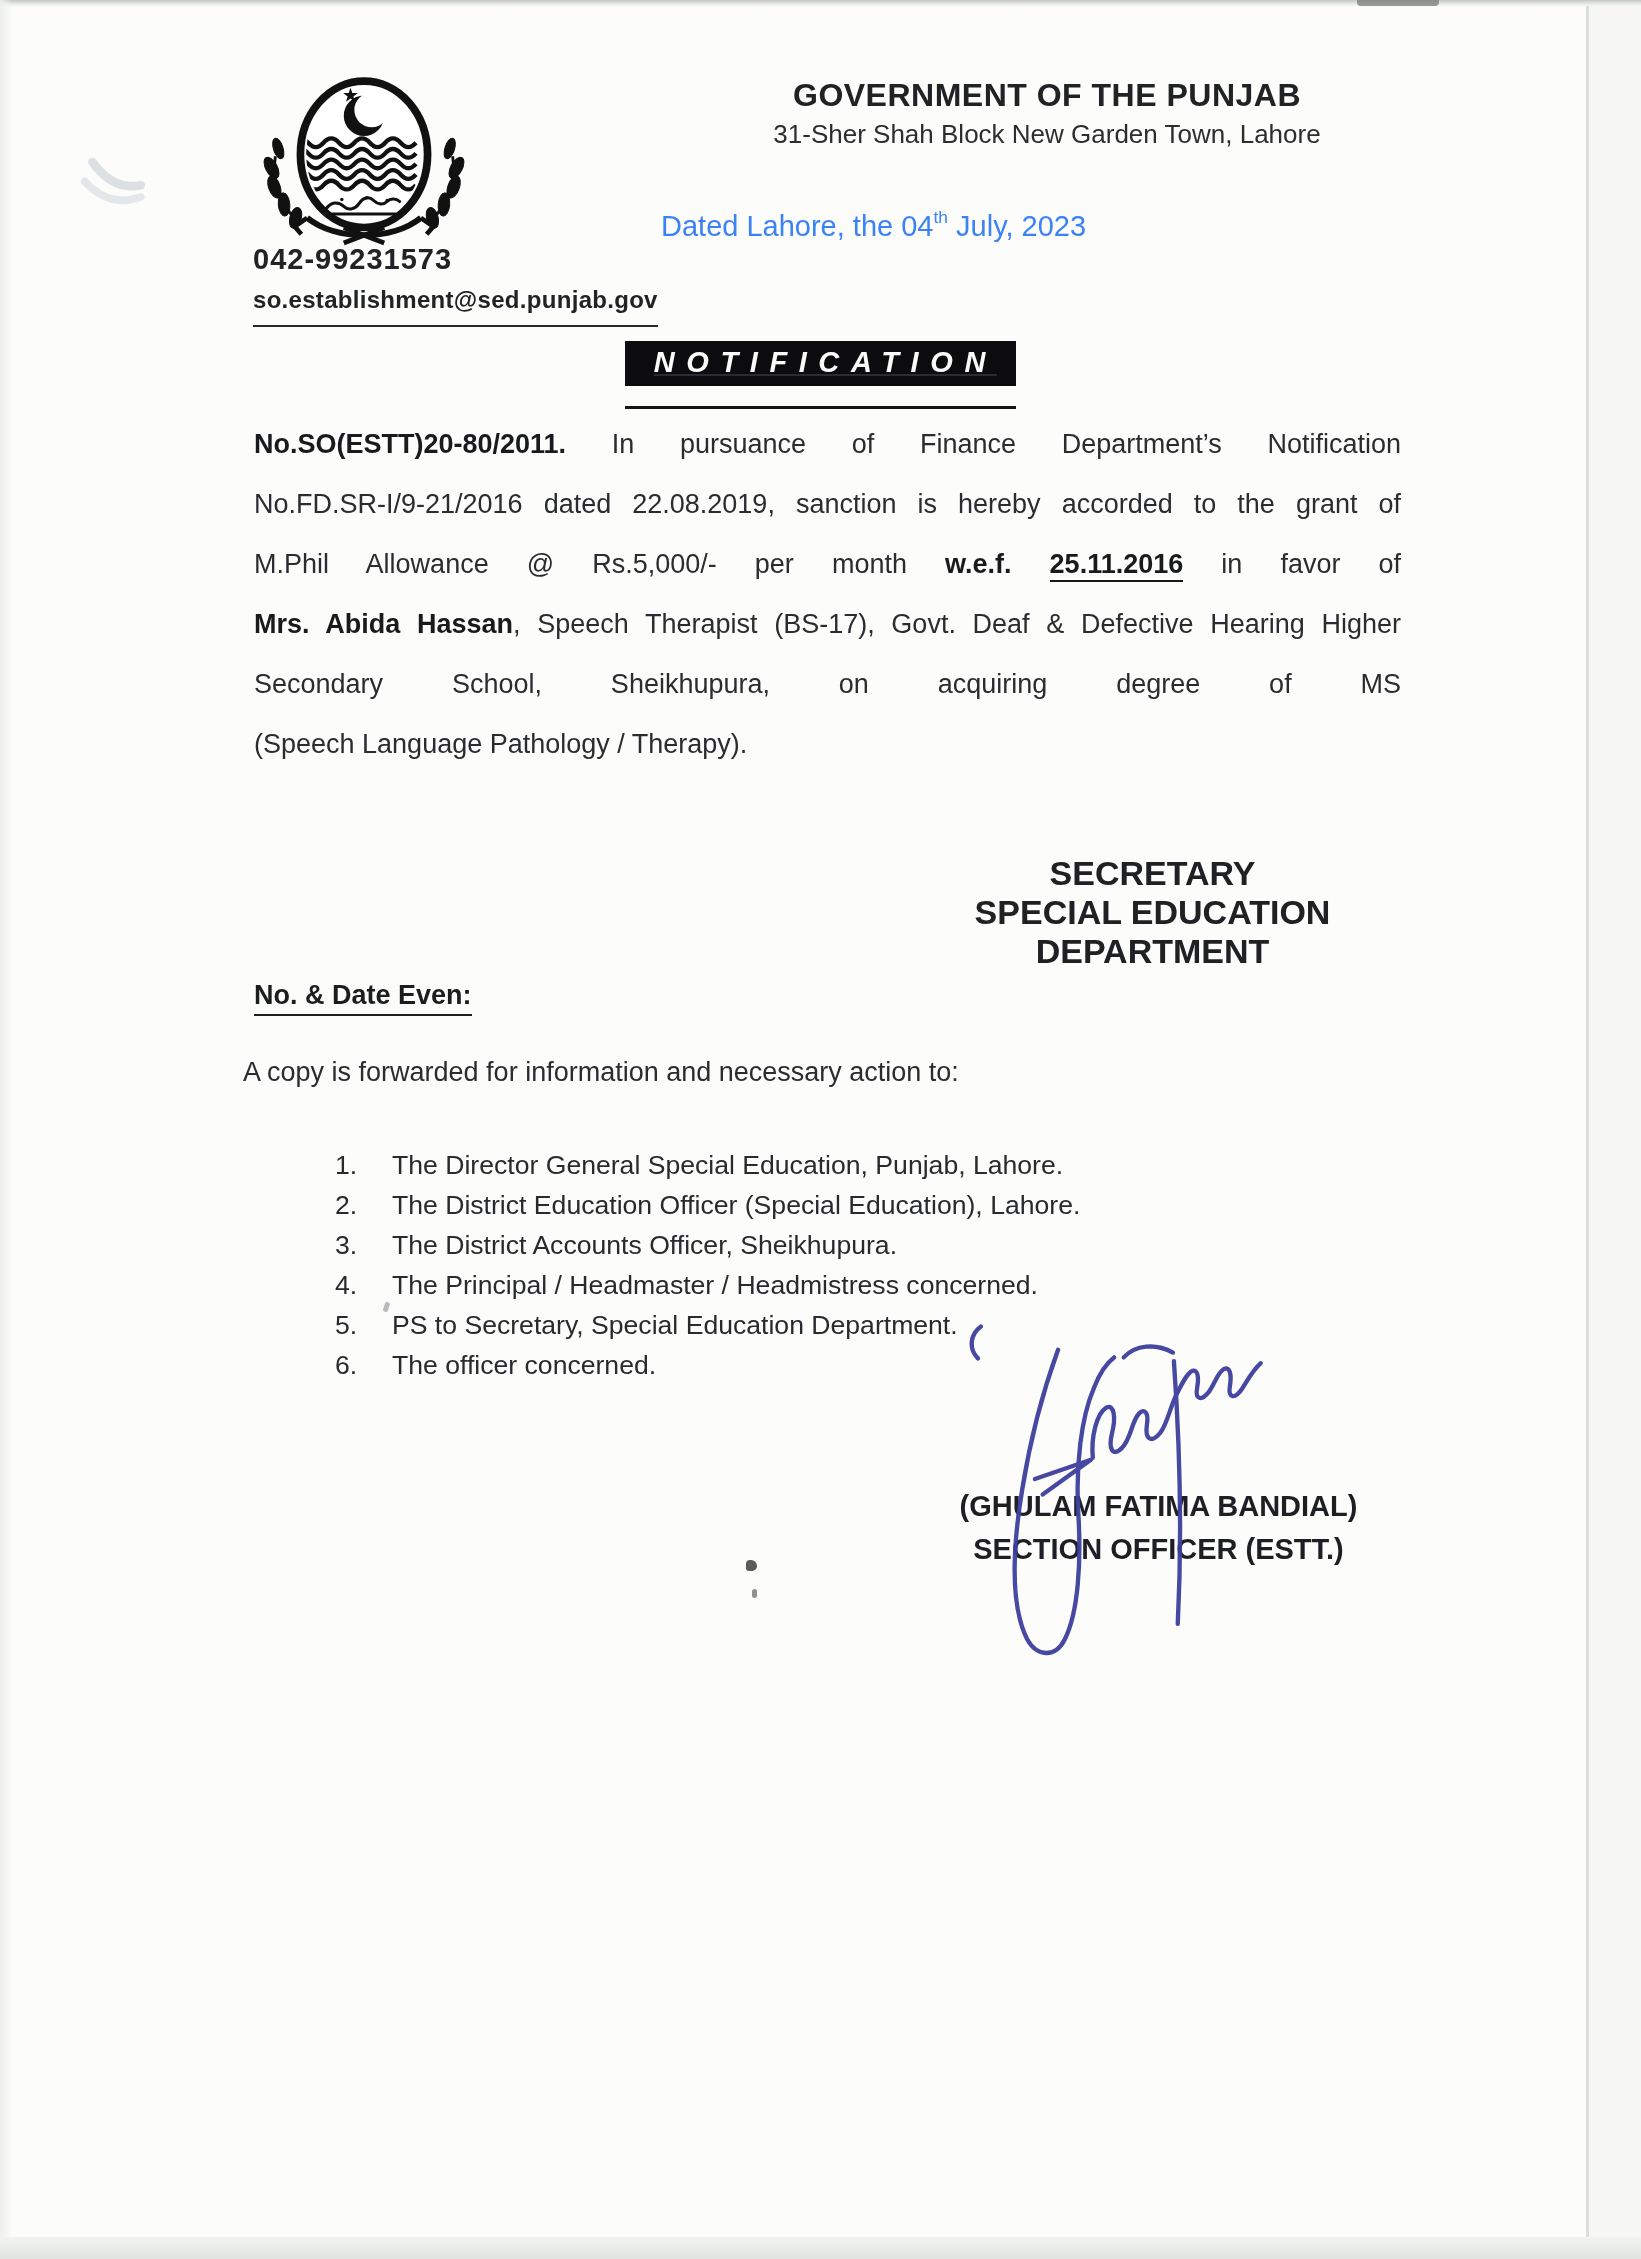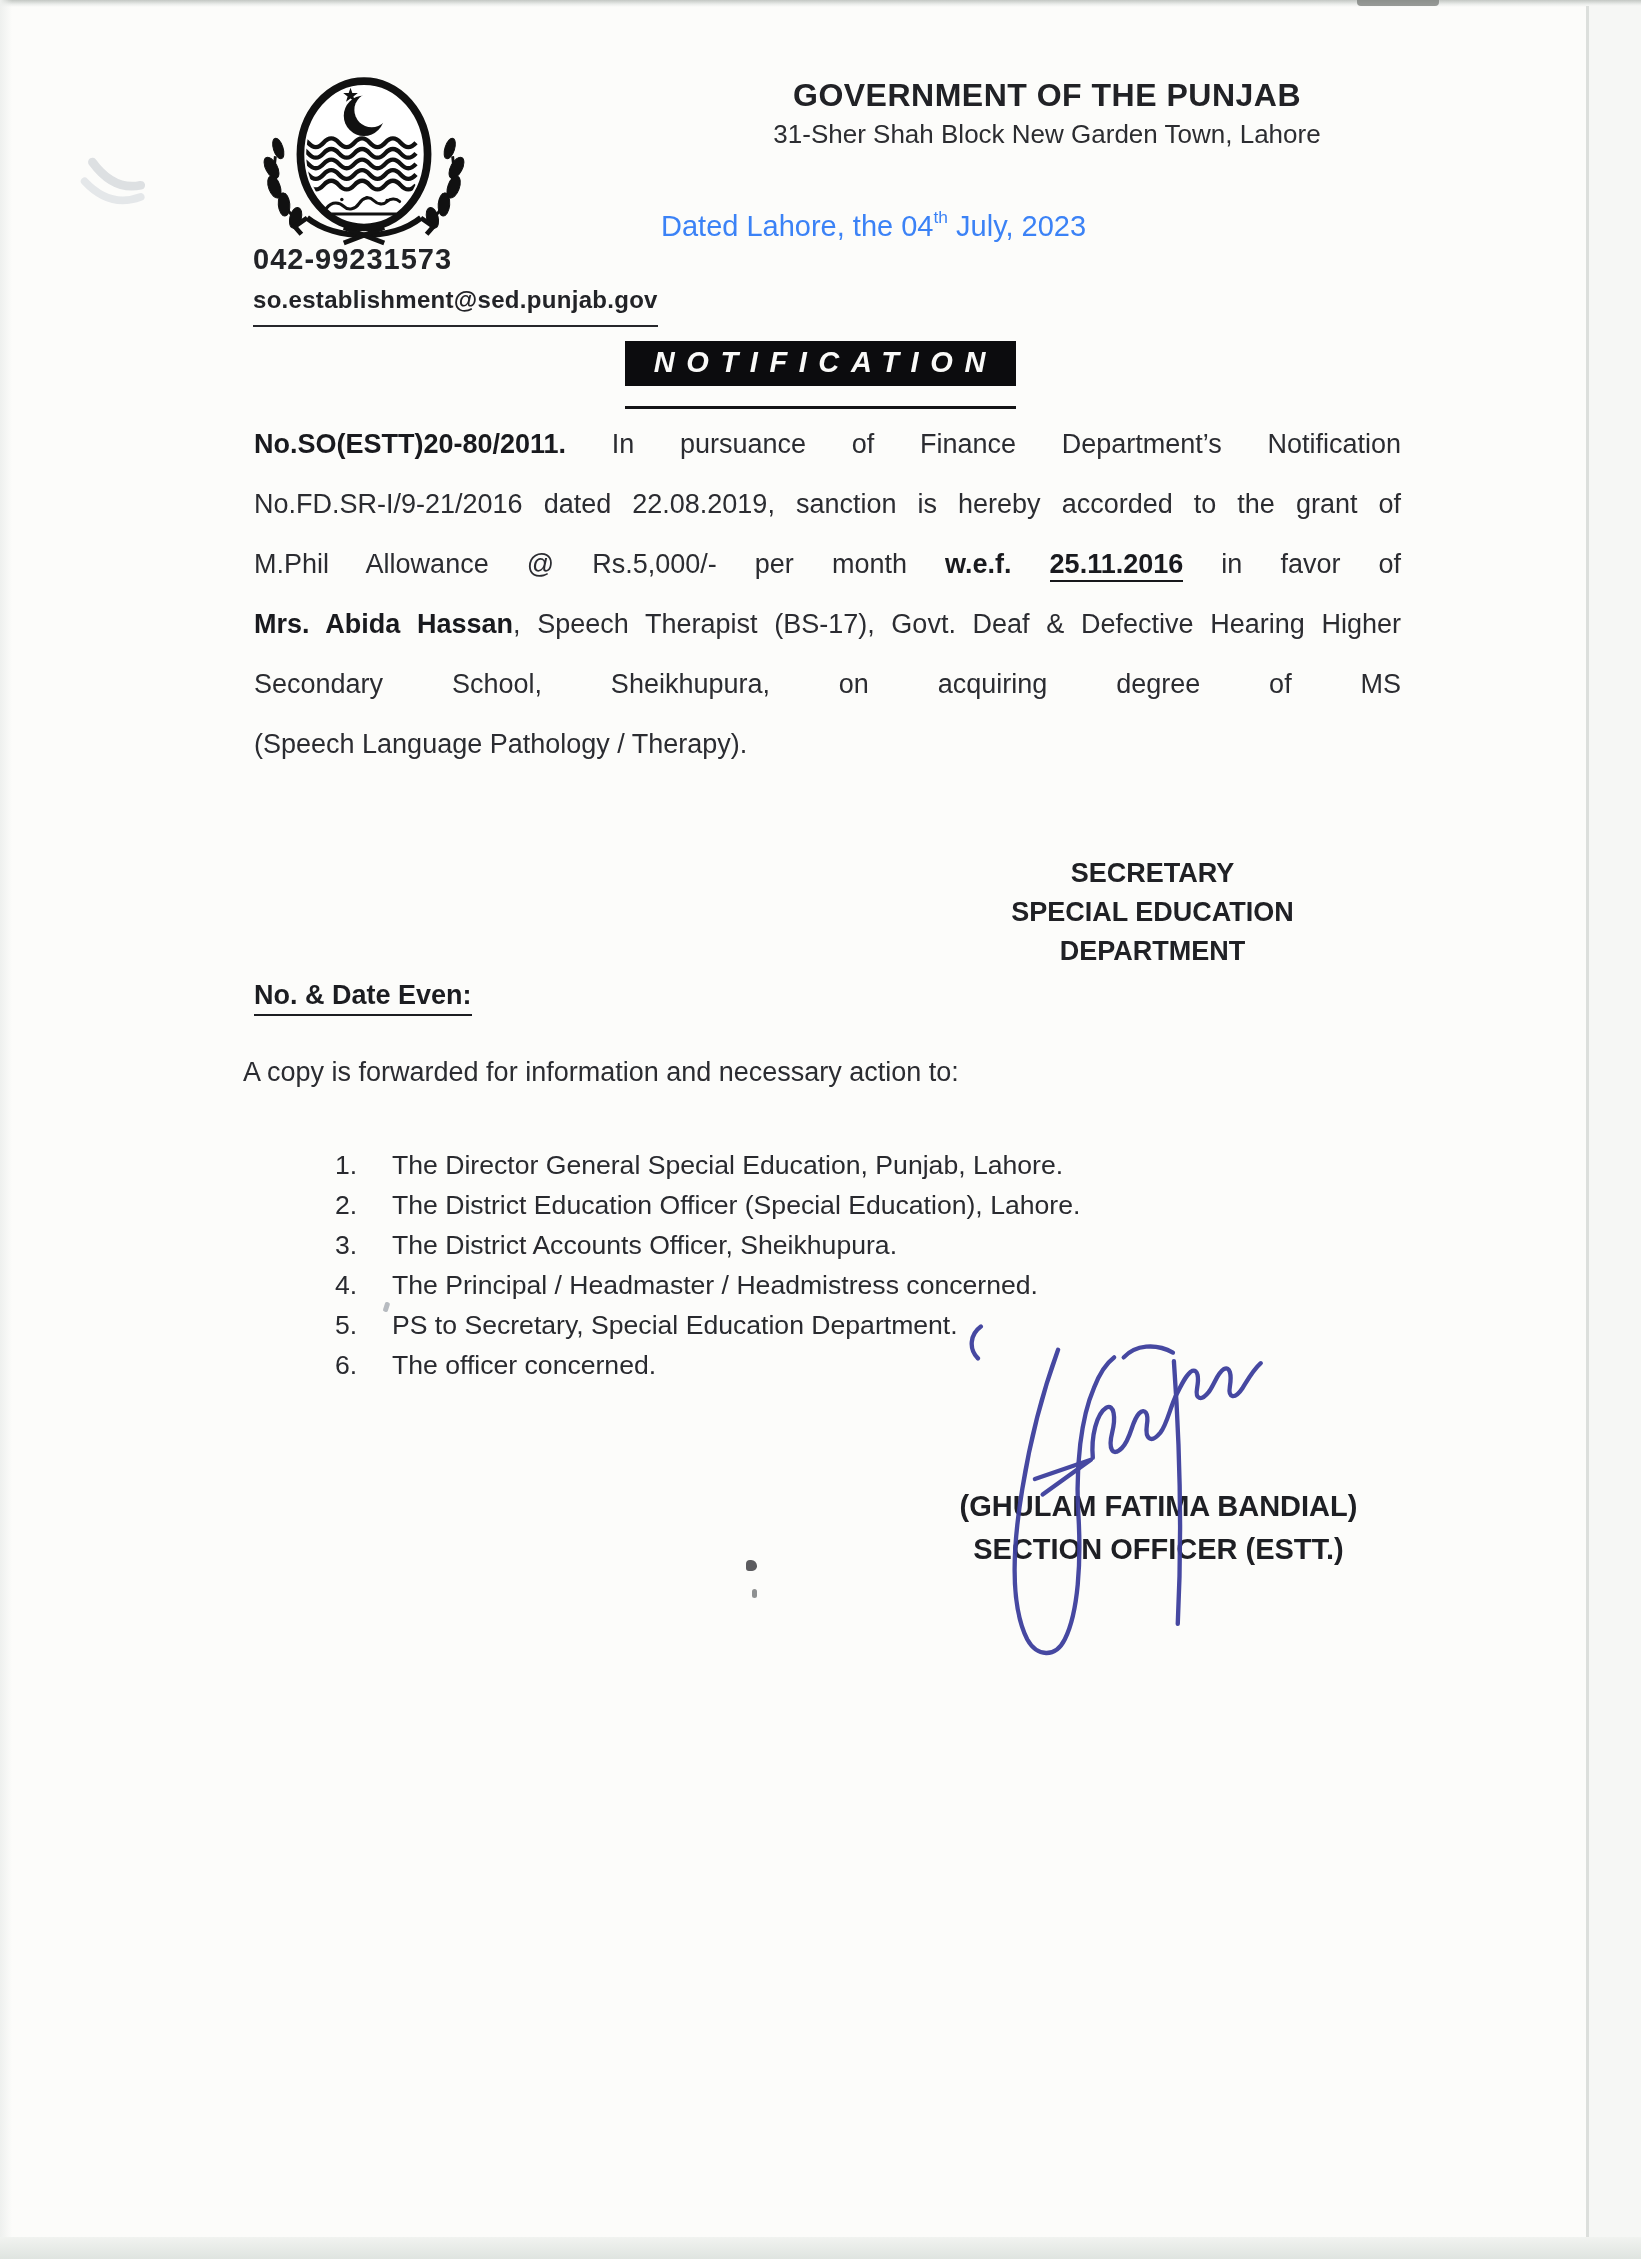--- a/index.html
+++ b/index.html
@@ -21,33 +21,33 @@
   .email{margin-top:9.7px;font-size:24px;font-weight:bold;letter-spacing:0.3px;
          border-bottom:2.9px solid #26272b;padding-bottom:12px;display:inline-block;line-height:27px;}
   .dept{left:661px;top:76px;width:772px;text-align:center;color:#212226;}
   .dept-l1,.dept-l2{font-size:32px;font-weight:bold;line-height:39px;letter-spacing:0.5px;}
   .dept-l3{font-size:26px;line-height:35px;margin-top:1.9px;color:#2c2d31;}
   .date-line{left:661px;top:207px;width:772px;text-align:left;font-size:29px;color:#3b82f6;}
   .date-line sup{font-size:17.4px;vertical-align:12.6px;}
 
   
   .notif-wrap{left:0;top:341px;width:1641px;display:flex;justify-content:center;}
-  .nb{border-bottom:3.9px solid #141416;padding-bottom:20px;}
+  .nb{border-bottom:3.9px solid #141416;padding-bottom:20px;text-decoration:underline;}
   .bar{background:#0c0c0e;color:#fafaf8;font-weight:bold;font-style:italic;
        font-size:29px;letter-spacing:11.6px;padding:4.8px 19.3px 7.7px 29px;line-height:33px;}
 
   
   .body-para{left:254px;top:414px;width:1147px;}
   .para-line{height:60px;line-height:60px;font-size:27px;text-align:justify;text-align-last:justify;color:#2b2c31;}
   .para-line.noj{text-align:left;text-align-last:left;}
   .b{font-weight:bold;color:#191a1e;}
   .u{border-bottom:2.9px solid #17181b;padding-bottom:1px;}
 
   
-  .sig-top{left:940px;top:854px;width:425px;text-align:center;font-weight:bold;font-size:27px;line-height:39px;color:#202125;}
+  .sig-top{left:940px;top:854px;width:425px;text-align:center;font-weight:bold;font-size:34px;line-height:39px;color:#202125;}
 
   .ref-label{left:254px;top:980px;font-weight:bold;font-size:27px;color:#1c1d21;
              border-bottom:2.9px solid #1c1d21;padding-bottom:2.9px;}
   .forward{left:243px;top:1057px;font-size:27px;color:#2b2c31;}
 
   
   .dist{left:335px;top:1145px;margin:0;padding:0;list-style:none;}
   .dist li{display:flex;height:40px;line-height:40px;font-size:26.6px;color:#292a2f;}
   .dist .num{width:57px;}
   .dist .txt{flex:1;}

